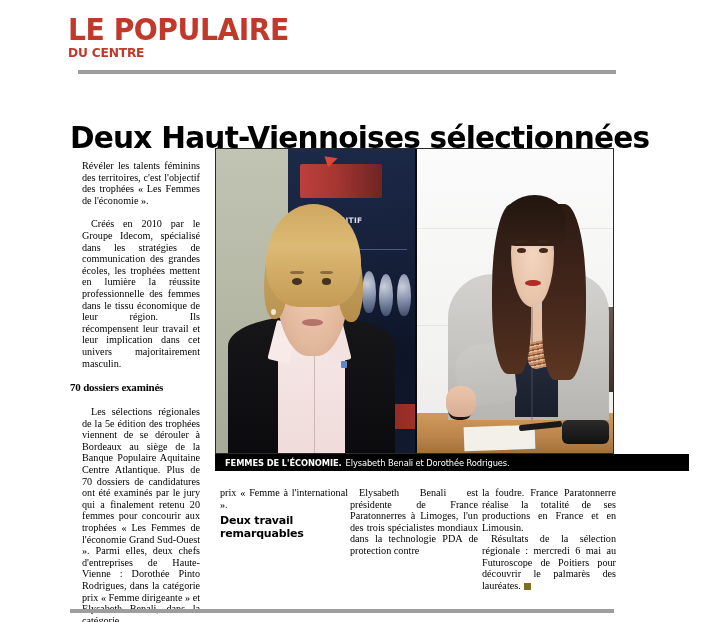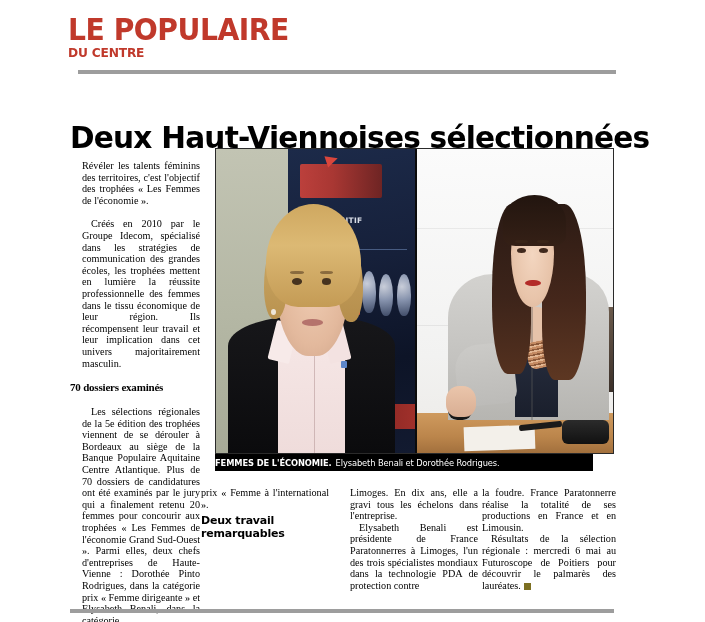--- a/index.html
+++ b/index.html
@@ -400,27 +400,27 @@
   .pr-lips {
     position: absolute; left: 55%; top: 43%; width: 8%; height: 2.2%;
     background: #b32b28; border-radius: 50%;
   }
 
   
   .caption-bar {
     position: absolute;
     left: 215px;
     top: 454px;
-    width: 378px;
+    width: 474px;
     height: 17px;
     background: #000000;
     color: #ffffff;
     display: flex;
     align-items: center;
-    padding-left: 0;
+    padding-left: 10px;
     box-sizing: border-box;
     overflow: hidden;
     white-space: nowrap;
   }
   .caption-lead {
     font-family: "DejaVu Sans", sans-serif;
     font-weight: bold;
     font-size: 8.3px;
     letter-spacing: -0.1px;
     margin-right: 4px;
@@ -445,21 +445,21 @@
     width: 128px;
     font-family: "Liberation Serif", serif;
     font-size: 10.2px;
     line-height: 11.6px;
     text-align: justify;
     color: #000000;
     hyphens: auto;
     -webkit-hyphens: auto;
   }
   .lcol.c1 { left: 0px;   width: 128px; }
-  .lcol.c2 { left: 131px; width: 128px; }
+  .lcol.c2 { left: 150px; width: 128px; }
   .lcol.c3 { left: 280px; width: 128px; }
   .lcol.c4 { left: 412px; width: 134px; }
   .lcol p { margin: 0; text-indent: 9px; }
   .lcol p.first { text-indent: 0; }
   .lcol .subhead {
     font-family: "DejaVu Sans", sans-serif;
     font-weight: bold;
     font-size: 11px;
     line-height: 12.5px;
     margin: 5px 0 2px 0;
@@ -571,21 +571,20 @@
   <div class="lower-cols">
 
     <div class="lcol c1"></div>
 
     <div class="lcol c2">
       <p class="first">prix « Femme à l'international ».</p>
       <div class="subhead">Deux travail remarquables</div>
     </div>
 
     <div class="lcol c3">
-      <p class="first">Limoges. En dix ans, elle a gravi tous les échelons dans l'entreprise.</p>
       <p>Elysabeth Benali est présidente de France Paratonnerres à Limoges, l'un des trois spécialistes mondiaux dans la technologie PDA de protection contre</p>
     </div>
 
     <div class="lcol c4">
       <p class="first">la foudre. France Paratonnerre réalise la totalité de ses productions en France et en Limousin.</p>
       <p><span>Résultats de la sélection régionale : mercredi 6 mai au Futuroscope de Poitiers pour découvrir le palmarès des lauréates.</span><span class="endmark"></span></p>
     </div>
 
   </div>
 

